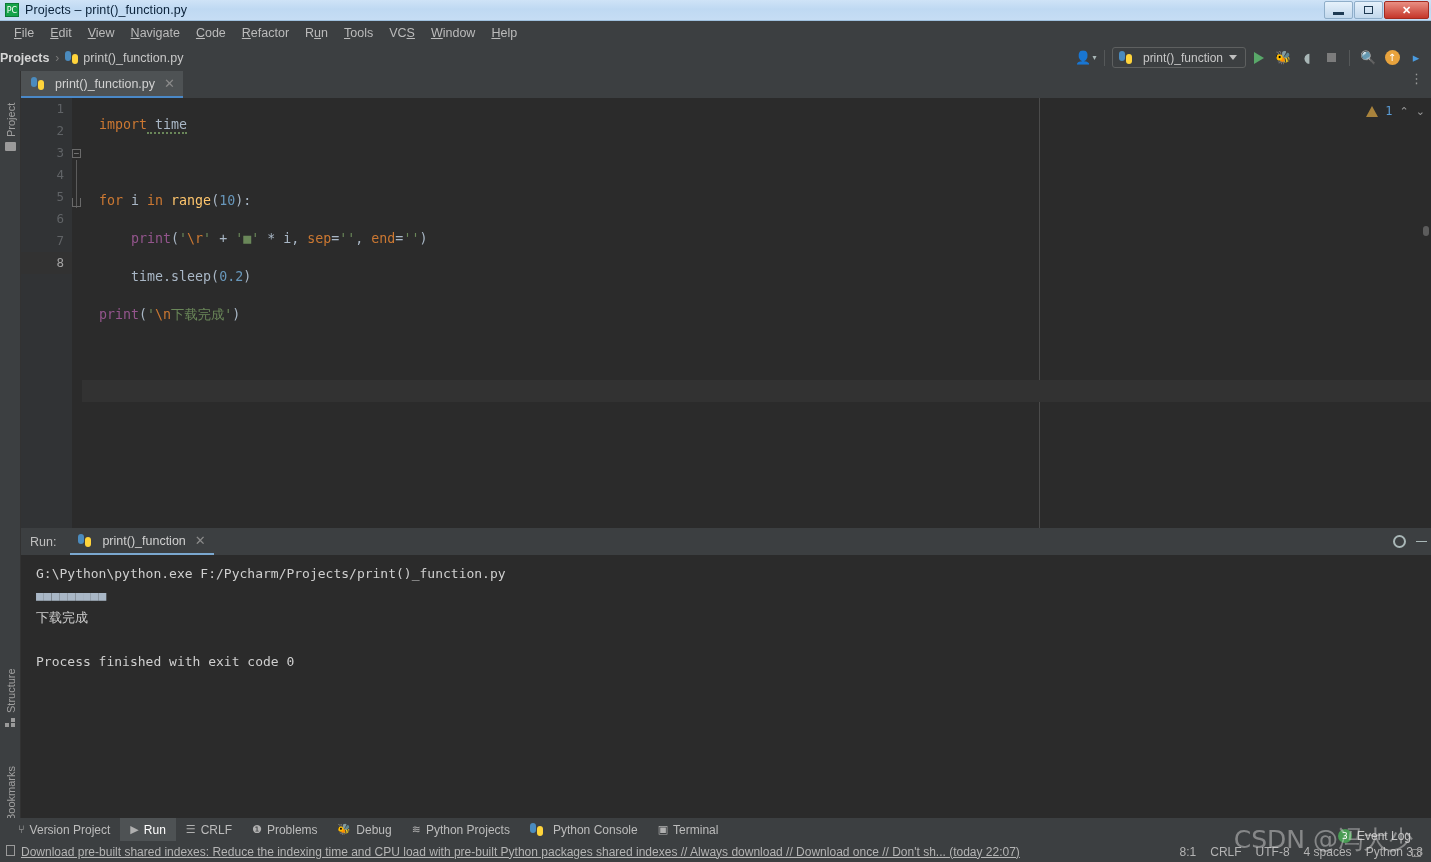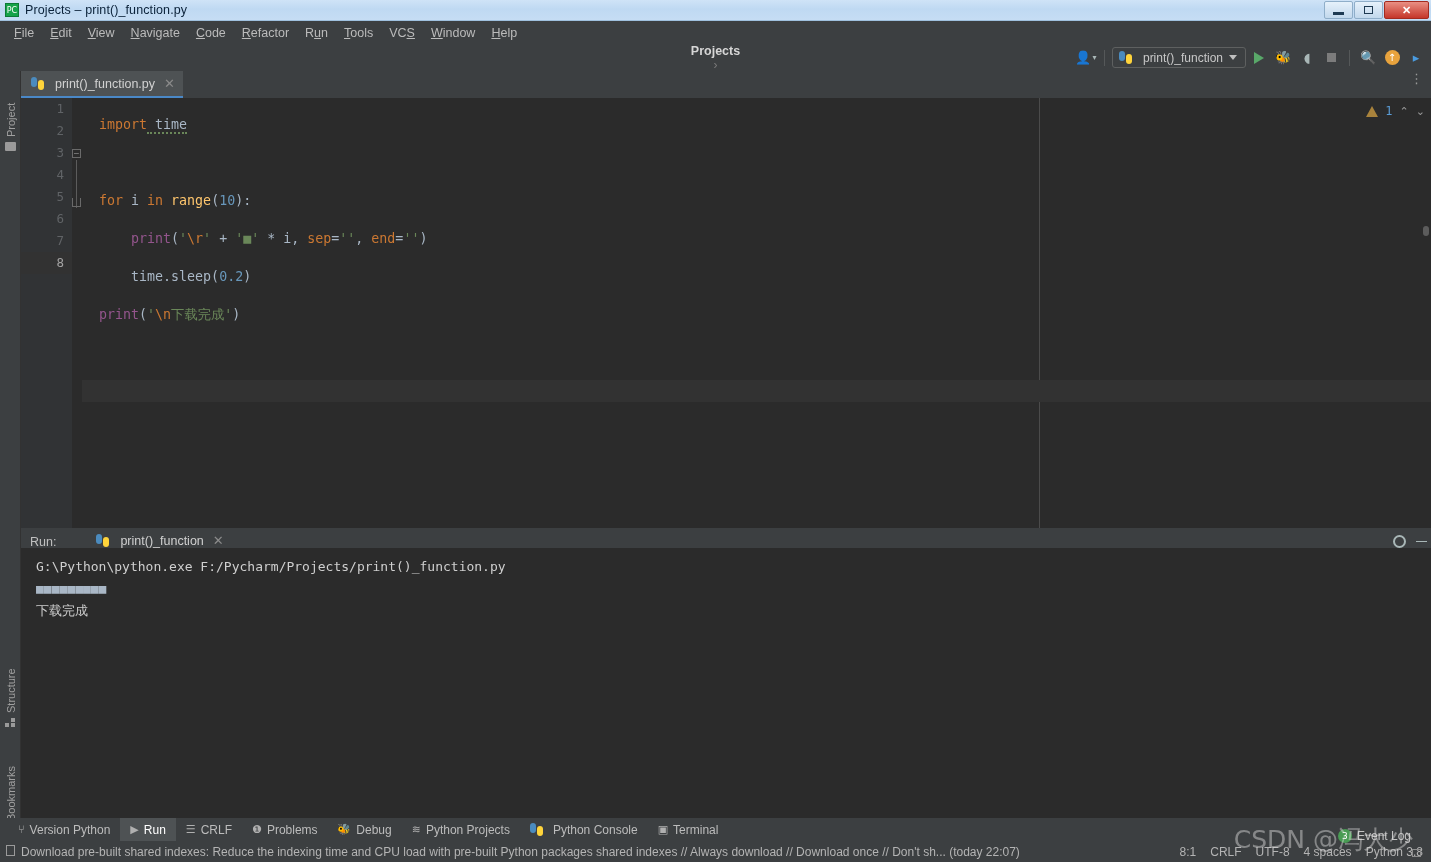--- a/index.html
+++ b/index.html
@@ -52,21 +52,21 @@
   }
   .menu-item {
     font-size: 12.5px; color: #bbbbbb; padding: 2px 8px; cursor: default;
     white-space: nowrap;
   }
   .menu-item u { text-decoration: underline; }
 
   
   .navbar {
     position: absolute; top: 44px; left: 0; width: 1431px; height: 27px;
-    background: #3c3f41; display: flex; align-items: center;  flex-direction: column;
+    background: #3c3f41; display: flex; align-items: center; 
   }
   .crumb { font-size: 12.5px; color: #c8c8c8; display: flex; align-items: center; }
   .crumb.bold { font-weight: bold; color: #d6d6d6; }
   .crumb-sep { color: #7a7a7a; margin: 0 6px; font-size: 12px; }
   .py-ico {
     width: 13px; height: 13px; margin-right: 5px; position: relative; flex: 0 0 auto;
   }
   .py-ico::before, .py-ico::after {
     content: ""; position: absolute; width: 6px; height: 10px; border-radius: 3px;
   }
@@ -193,42 +193,42 @@
     position: absolute; right: 2px; top: 128px; width: 6px; height: 10px;
     background: #5c5c5c; border-radius: 3px;
   }
 
   
   .runwin {
     position: absolute; top: 528px; left: 21px; width: 1410px; height: 290px;
     background: #3c3f41;
   }
   .run-header {
-    height: 27px; display: flex; align-items: center; padding-left: 9px; gap: 18px;
+    height: 27px; display: flex; align-items: center; padding-left: 9px; gap: 0;
     background: #3c3f41; position: relative;
   }
   .run-label { font-size: 12.5px; color: #c0c0c0; }
   .run-tab {
     display: flex; align-items: center; gap: 6px; height: 27px;
     padding: 0 8px; font-size: 12.5px; color: #d0d0d0;
     border-bottom: 2px solid #7ba8d0; margin-left: 14px;
   }
   .run-tools { position: absolute; right: 4px; top: 0; height: 27px;
                display: flex; align-items: center; gap: 10px; }
   .gear {
     width: 13px; height: 13px; border-radius: 50%;
     border: 2px solid #a9b7b7; position: relative;
   }
   .gear::after {
     content: ""; position: absolute; left: 3px; top: 3px;
     width: 3px; height: 3px; background: #3c3f41; border-radius: 50%;
   }
   .minus-ico { width: 11px; height: 1.5px; background: #a9b7b7; }
   .console {
-    position: absolute; top: 20px; left: 0; width: 1410px; height: 297px;
+    position: absolute; top: 27px; left: 0; width: 1410px; height: 297px;
     background: #2b2b2b; padding: 8px 0 0 15px;
     font-family: "DejaVu Sans Mono", monospace; font-size: 13px; color: #bbbbbb;
   }
   .cout { height: 22px; line-height: 22px; white-space: pre; }
   .blocks { color: #a9b7c6; letter-spacing: 0px; }
   .cn { color: #cfcfcf; }
 
   
   .bottom-tabs {
     position: absolute; top: 818px; left: 0; width: 1431px; height: 23px;
@@ -240,21 +240,21 @@
   }
   .btab.active { background: #4e5254; color: #ffffff; }
   .btab-ico { font-size: 11px; color: #b0b0b0; font-family: "DejaVu Sans", sans-serif; }
 
   
   .statusbar {
     position: absolute; top: 841px; left: 0; width: 1431px; height: 21px;
     background: #3c3f41; display: flex; align-items: center; padding-left: 6px;
     font-size: 12px; color: #b4b4b4;
   }
-  .status-msg { white-space: nowrap; display: flex; gap: 6px; }
+  .status-msg { white-space: nowrap; display: flex; gap: 6px; text-decoration: underline; }
   .doc-ico {
     width: 9px; height: 11px; border: 1px solid #9a9a9a; flex: 0 0 auto;
   }
   .status-right {
     position: absolute; right: 8px; display: flex; align-items: center; gap: 14px;
     white-space: nowrap;
   }
   .evlog {
     position: absolute; right: 12px; top: -16px;
     display: flex; align-items: center; gap: 5px; font-size: 12px; color: #c4c4c4;
@@ -429,27 +429,28 @@
       <div class="run-tools">
         <span class="gear"></span>
         <span class="minus-ico"></span>
       </div>
     </div>
     <div class="console">
       <div class="cout cn">G:\Python\python.exe F:/Pycharm/Projects/print()_function.py</div>
       <div class="cout blocks">■■■■■■■■■</div>
       <div class="cout cn">下载完成</div>
       <div class="cout"></div>
+      <div class="cout cn">Process finished with exit code 0</div>
     </div>
   </div>
 
   <div class="bottom-tabs">
     <div class="btab">
       <span class="btab-ico">⑂</span>
-      <span>Version Python</span>
+      <span>Version Project</span>
     </div>
     <div class="btab active">
       <span class="btab-ico">▶</span>
       <span>Run</span>
     </div>
     <div class="btab">
       <span class="btab-ico">☰</span>
       <span>CRLF</span>
     </div>
     <div class="btab">

